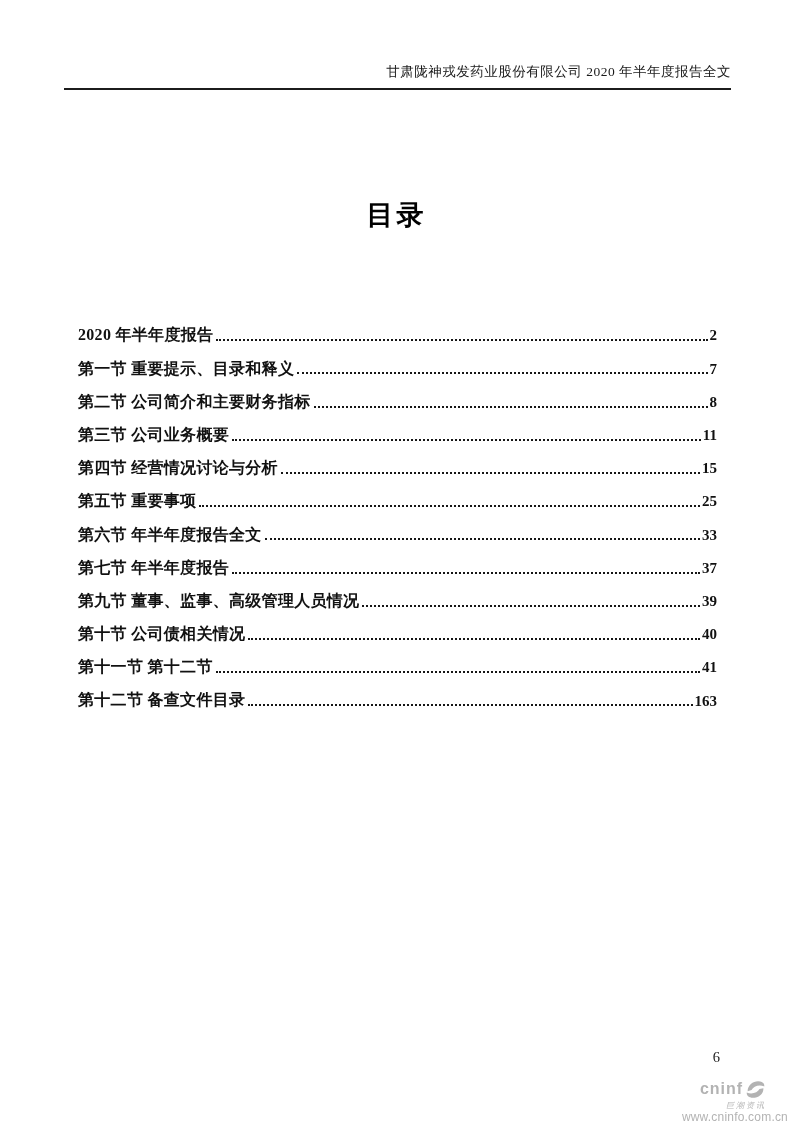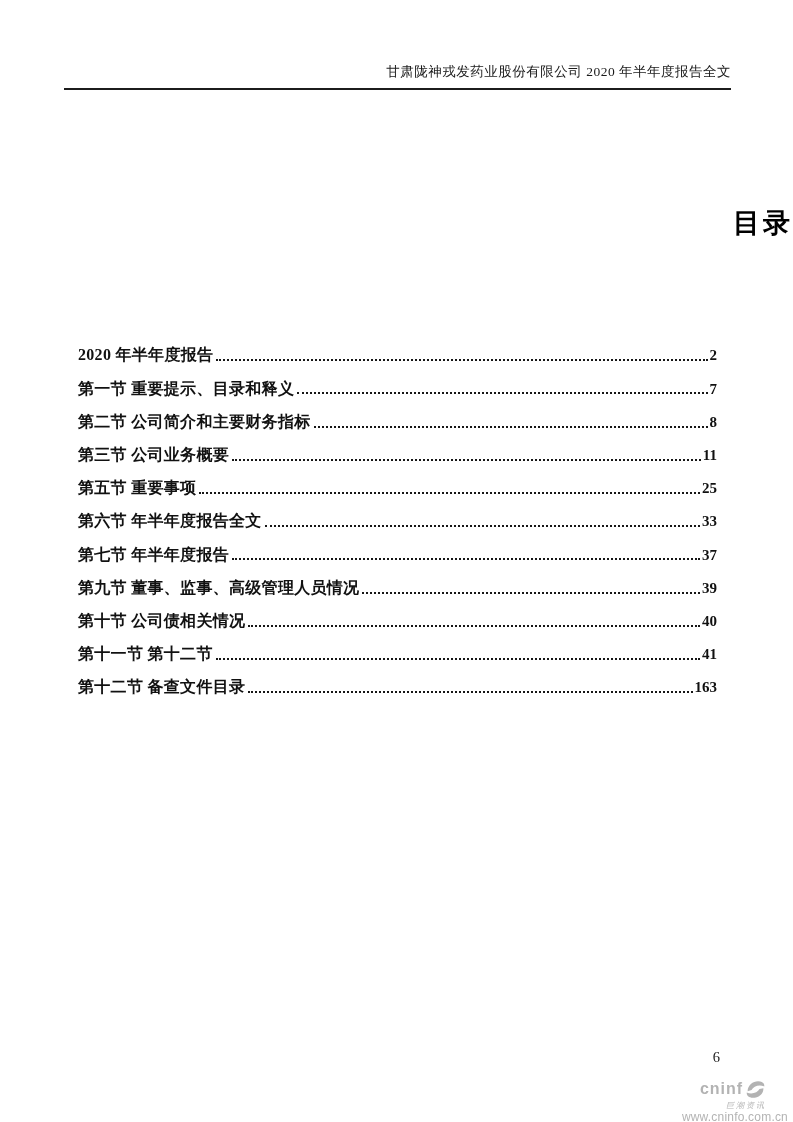--- a/index.html
+++ b/index.html
@@ -21,33 +21,33 @@
     width: 667px;
     text-align: right;
     font-size: 13.5px;
     letter-spacing: 0.5px;
     color: #1a1a1a;
     padding-bottom: 7px;
     border-bottom: 2px solid #1c1c1c;
   }
   .doc-title {
     position: absolute;
-    top: 194px;
+    top: 186px;
     left: 0;
     width: 100%;
-    text-align: right;
+    text-align: center;
     font-size: 27px;
     font-weight: bold;
     letter-spacing: 3px;
     color: #000;
   }
   .toc-list {
     position: absolute;
     left: 78px;
-    top: 320px;
+    top: 300px;
     width: 639px;
   }
   .toc-row {
     display: flex;
     align-items: flex-end;
     height: 33.2px;
     font-weight: bold;
     line-height: 1.05;
   }
   .toc-label {
@@ -132,20 +132,25 @@
       <span class="toc-leader"></span>
       <span class="toc-page">8</span>
     </div>
 
     <div class="toc-row">
       <span class="toc-label">第三节 公司业务概要</span>
       <span class="toc-leader"></span>
       <span class="toc-page">11</span>
     </div>
 
+    <div class="toc-row">
+      <span class="toc-label">第四节 经营情况讨论与分析</span>
+      <span class="toc-leader"></span>
+      <span class="toc-page">15</span>
+    </div>
 
     <div class="toc-row">
       <span class="toc-label">第五节 重要事项</span>
       <span class="toc-leader"></span>
       <span class="toc-page">25</span>
     </div>
 
     <div class="toc-row">
       <span class="toc-label">第六节 年半年度报告全文</span>
       <span class="toc-leader"></span>

